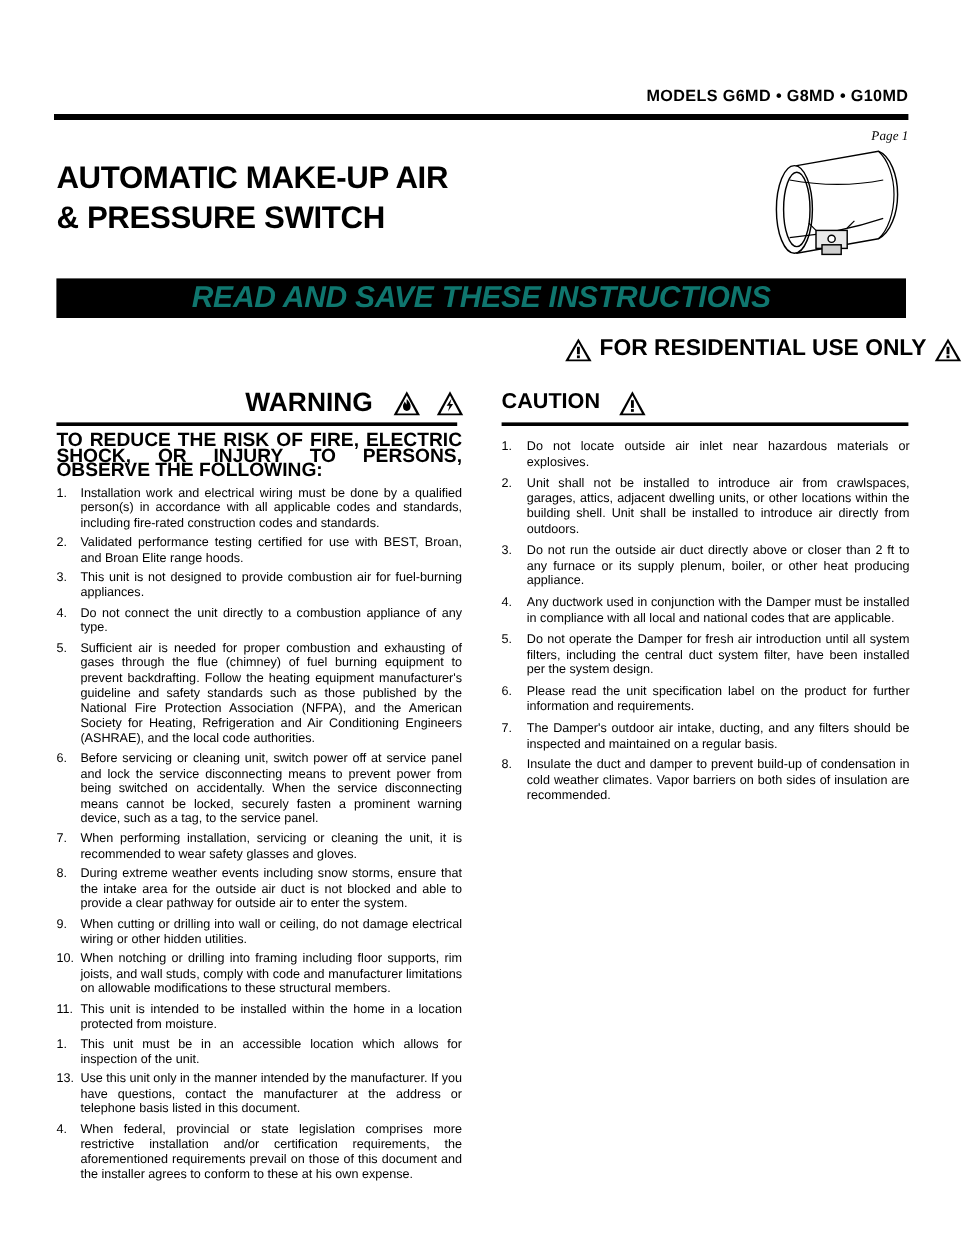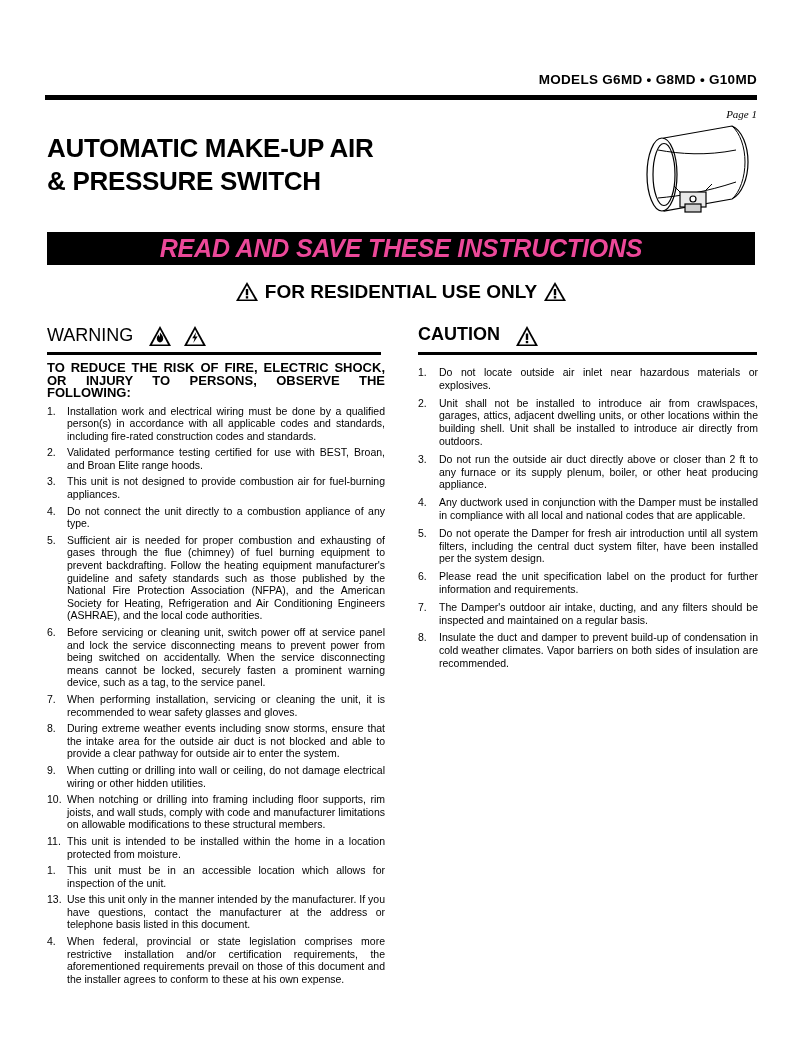--- a/index.html
+++ b/index.html
@@ -73,51 +73,52 @@
   }
 
   
   .banner {
     position: absolute;
     left: 47px;
     top: 232px;
     width: 708px;
     height: 33px;
     background: #000;
-    color: #ec4899;
+    color: #0f766e;
     text-align: center;
     font-size: 25px;
     font-weight: bold;
     letter-spacing: -0.2px;
     line-height: 33px;
     font-style: italic;
   }
 
   
   .resid-row {
     position: absolute;
     left: 0;
     top: 278px;
     width: 802px;
-    text-align: center;
+    text-align: right;
     font-size: 19px;
     font-weight: bold;
     line-height: 26px;
   }
   .resid-row .txt { vertical-align: middle; padding: 0 6px; }
 
   
   .warn-head {
     position: absolute;
     left: 47px;
     top: 320px;
     width: 340px;
-    font-size: 18px;
-    font-weight: normal;
+    font-size: 22px;
+    font-weight: bold;
     line-height: 28px;
+    text-align: right;
   }
   .warn-head .lbl { vertical-align: middle; }
   .warn-rule {
     position: absolute;
     left: 47px;
     top: 352px;
     width: 334px;
     height: 3px;
     background: #000;
   }
@@ -146,21 +147,21 @@
     top: 362px;
     width: 338px;
   }
   .col-right {
     position: absolute;
     left: 418px;
     top: 366px;
     width: 340px;
   }
   .lead {
-    font-size: 13px;
+    font-size: 16px;
     font-weight: bold;
     line-height: 12.5px;
     text-align: justify;
     margin-bottom: 5px;
   }
   ol.list {
     margin: 0;
     padding: 0;
     list-style: none;
   }

